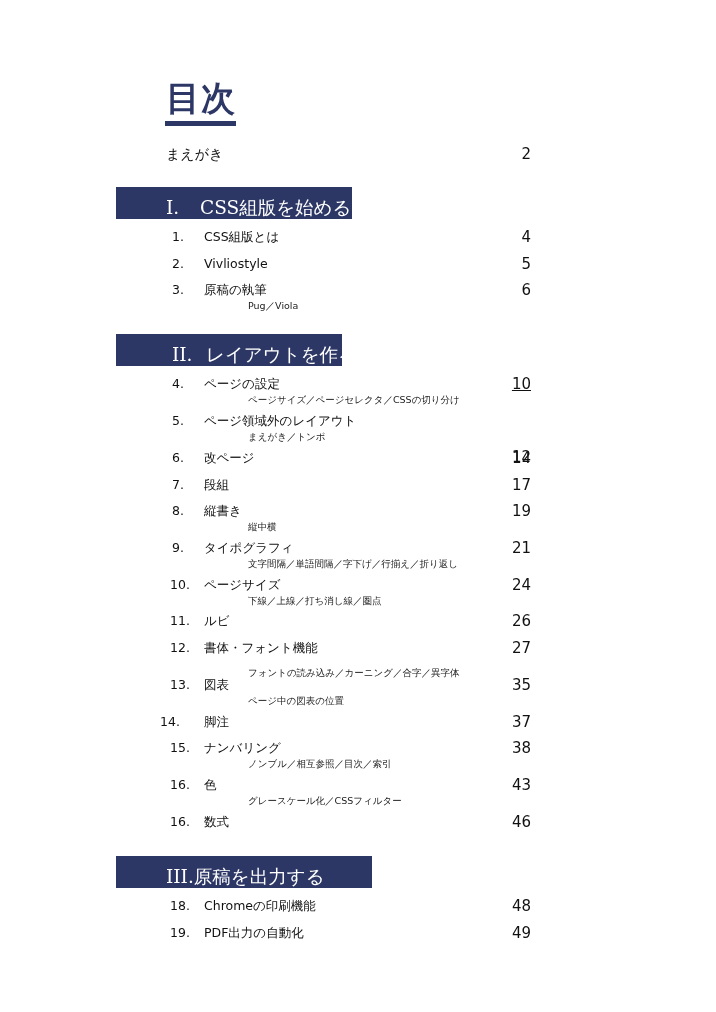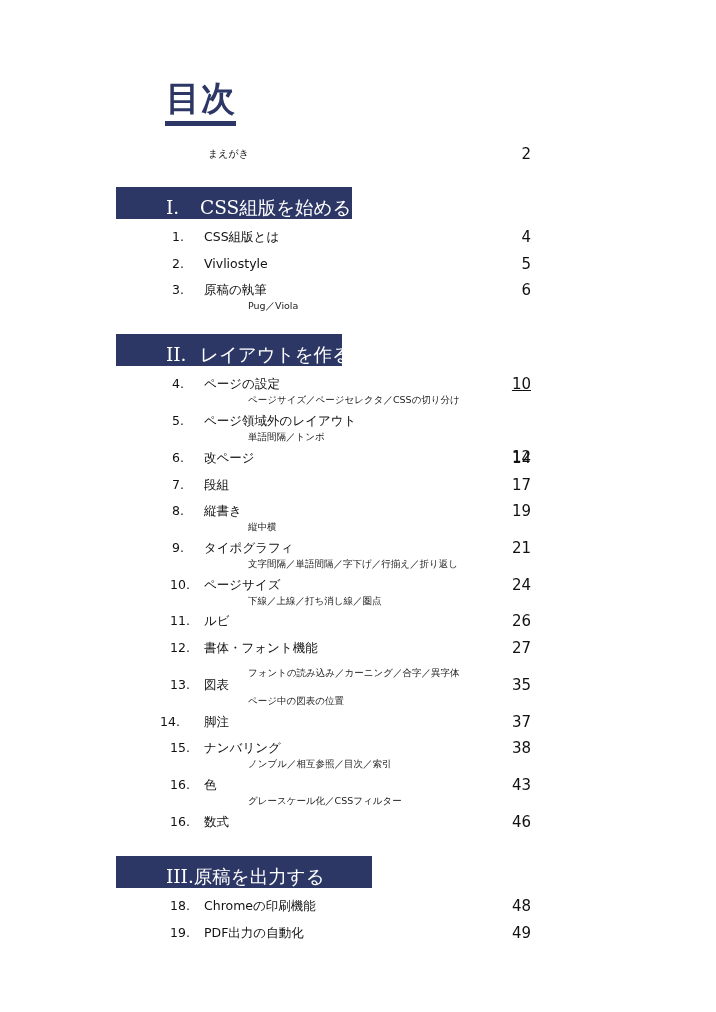--- a/index.html
+++ b/index.html
@@ -7,21 +7,21 @@
          font-family: "DejaVu Sans", "Liberation Sans", sans-serif; color: #111; }
   .page-title { position: absolute; left: 166px; top: 78px; margin: 0;
     font-family: "DejaVu Serif", "Liberation Serif", serif; font-weight: bold;
     font-size: 34px; line-height: 40px; color: #2c3765; letter-spacing: 1px; }
   .title-underline { position: absolute; left: 165px; top: 121px; width: 71px; height: 5px; background: #2c3765; }
   .row { position: absolute; left: 0; width: 716px; }
   .entry-label { position: absolute; left: 204px; font-size: 12.5px; line-height: 16px; white-space: nowrap; }
   .entry-num { position: absolute; left: 172px; font-size: 12.5px; line-height: 16px; }
   .entry-page { position: absolute; right: 185px; font-size: 15px; line-height: 18px; text-align: right; }
   .entry-sub { position: absolute; left: 204px; font-size: 9.5px; line-height: 12px; white-space: nowrap; color: #222; padding-left: 44px; }
-  .preface-label { position: absolute; left: 166px; font-size: 10px; line-height: 16px; margin-left: 42px; }
+  .preface-label { position: absolute; left: 166px; font-size: 14px; line-height: 16px; }
   .section-band { position: absolute; left: 116px; height: 32px; background: #2c3765; }
   .section-text { position: absolute; left: 166px; bottom: -1px; white-space: nowrap;
     font-family: "DejaVu Serif", "Liberation Serif", serif; font-size: 18.5px; line-height: 24px; color: #ffffff; }
   .section-roman { display: inline-block; }
 </style>
 </head>
 <body>
 
 <h1 class="page-title">目次</h1>
 <div class="title-underline"></div>
@@ -48,35 +48,35 @@
   <span class="entry-page" style="top:-1px;">5</span>
 </div>
 <div class="row" style="top:282px;">
   <span class="entry-num">3.</span>
   <span class="entry-label">原稿の執筆</span>
   <span class="entry-sub" style="top:18px;">Pug／Viola</span>
   <span class="entry-page" style="top:-1px;">6</span>
 </div>
 
 <div class="section-band" style="top:334px;width:226px;">
-  <div class="section-text" style="left:50px;">
+  <div class="section-text" style="left:56px;">
     <span class="section-roman" style="width:34px;">II.</span><span>レイアウトを作る</span>
   </div>
 </div>
 
 <div class="row" style="top:376px;">
   <span class="entry-num">4.</span>
   <span class="entry-label">ページの設定</span>
   <span class="entry-sub" style="top:18px;">ページサイズ／ページセレクタ／CSSの切り分け</span>
   <span class="entry-page" style="top:-1px;text-decoration:underline;">10</span>
 </div>
 <div class="row" style="top:413px;">
   <span class="entry-num">5.</span>
   <span class="entry-label">ページ領域外のレイアウト</span>
-  <span class="entry-sub" style="top:18px;">単語間隔／トンボ</span>
+  <span class="entry-sub" style="top:18px;">まえがき／トンボ</span>
   <span class="entry-page" style="top:-1px;margin-top:36px;">12</span>
 </div>
 <div class="row" style="top:450px;">
   <span class="entry-num">6.</span>
   <span class="entry-label">改ページ</span>
   <span class="entry-page" style="top:-1px;">14</span>
 </div>
 <div class="row" style="top:477px;">
   <span class="entry-num">7.</span>
   <span class="entry-label">段組</span>

